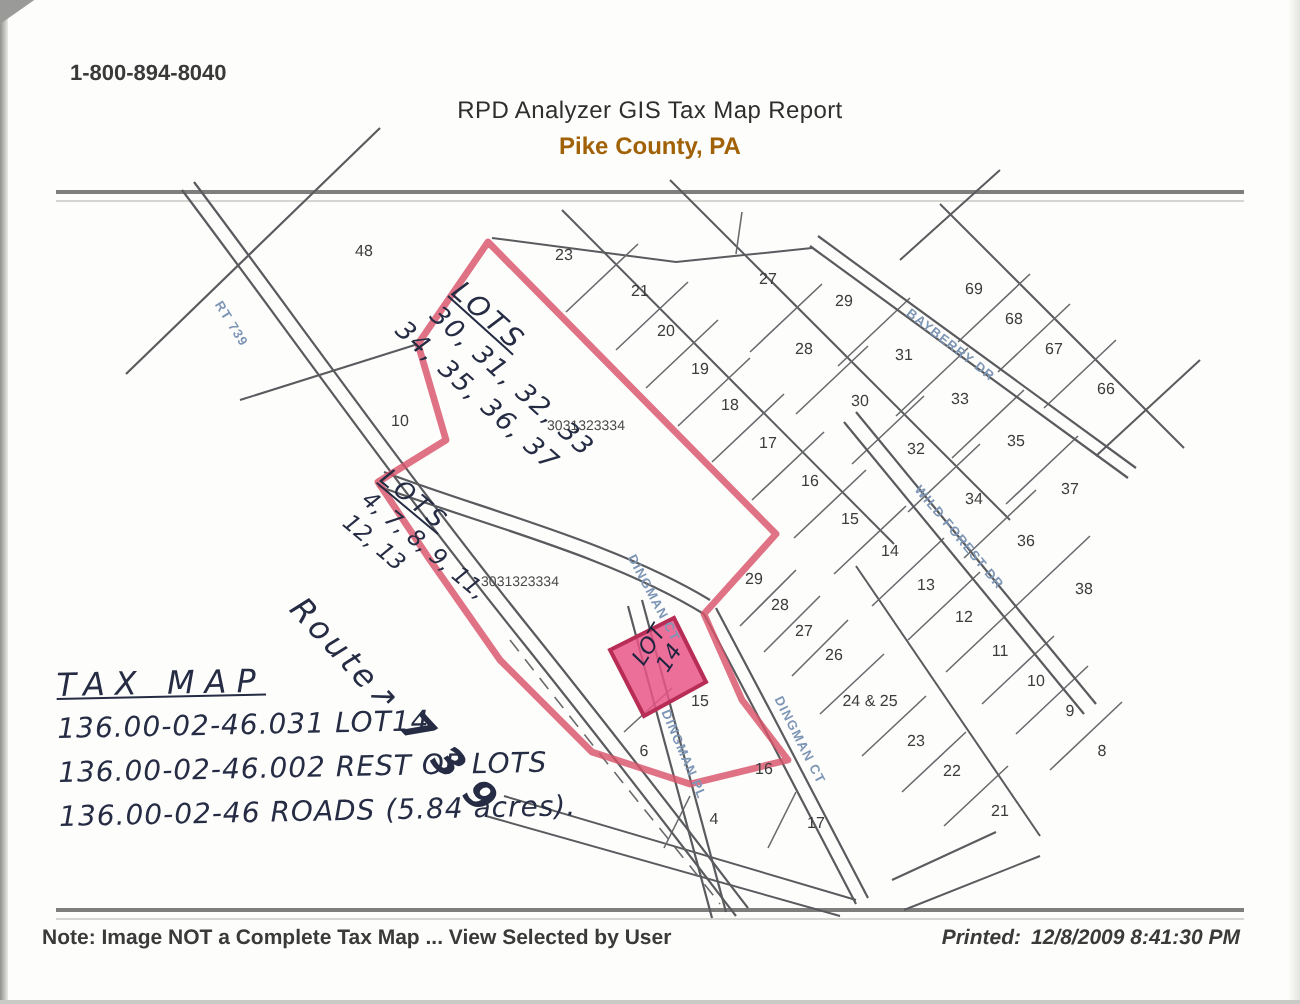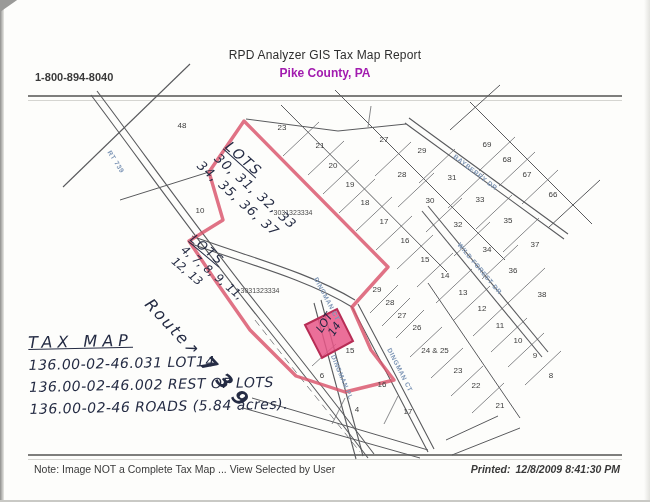--- a/index.html
+++ b/index.html
@@ -6,34 +6,34 @@
   body{width:650px;height:502px;position:relative;overflow:hidden;
        background:#fdfdfb;font-family:"Liberation Sans",sans-serif;}
   .edge-left{position:absolute;left:0;top:0;width:4px;height:502px;
        background:linear-gradient(to right,#8f8f8d,#e9e9e5);}
   .edge-bottom{position:absolute;left:0;bottom:0;width:650px;height:2px;background:#c9c9c5;}
   .edge-right{position:absolute;right:0;top:0;width:6px;height:502px;
        background:linear-gradient(to left,#e3e3df,rgba(255,255,255,0));}
   .corner-mark{position:absolute;left:-6px;top:-4px;width:26px;height:10px;
        background:#9a9a98;transform:rotate(-35deg);}
 
-  .hdr-row{position:absolute;top:31px;left:0;width:650px;height:16px;margin-top:40px;}
+  .hdr-row{position:absolute;top:31px;left:0;width:650px;height:16px;}
   .phone{position:absolute;left:35px;top:0;font-size:11px;font-weight:bold;color:#3a3a3a;}
   .company{position:absolute;left:0;width:650px;text-align:center;top:0;
        font-size:11px;font-weight:bold;color:#3a3a3a;}
   .website{position:absolute;right:30px;top:0;font-size:11px;font-weight:bold;color:#3a3a3a;}
   .title{position:absolute;top:48px;left:0;width:650px;text-align:center;
        font-size:12px;font-weight:normal;color:#2e2e2e;letter-spacing:.2px;}
   .subtitle{position:absolute;top:66px;left:0;width:650px;text-align:center;
-       font-size:12px;font-weight:bold;color:#a21caf;}
+       font-size:12px;font-weight:bold;color:#a16207;}
   .rule{position:absolute;left:28px;width:594px;height:3px;
        border-top:2px solid #7e7e7c;border-bottom:1px solid #d5d5d1;}
   .rule-top{top:95px;} .rule-bot{top:454px;}
 
-  .note{position:absolute;left:34px;top:463px;font-size:10.5px;font-weight:normal;color:#3a3a3a;}
+  .note{position:absolute;left:21px;top:463px;font-size:10.5px;font-weight:bold;color:#3a3a3a;}
   .printed{position:absolute;right:30px;top:463px;font-size:10.5px;font-weight:bold;color:#3a3a3a;font-style:italic;}
   .printed span{margin-left:5px;}
 
   #map-svg{position:absolute;left:0;top:0;}
   .pline{stroke:var(--roadline);stroke-width:1;fill:none;}
   .pline-thin{stroke:#6a6b6e;stroke-width:.8;fill:none;}
   .road{stroke:var(--roadline);stroke-width:1.1;fill:none;}
   .centerline{stroke:#6a6b6e;stroke-width:.8;fill:none;stroke-dasharray:7 5;}
   .hl{stroke:var(--highlight);stroke-width:3.4;fill:none;opacity:.82;
       stroke-linejoin:round;stroke-linecap:round;}

